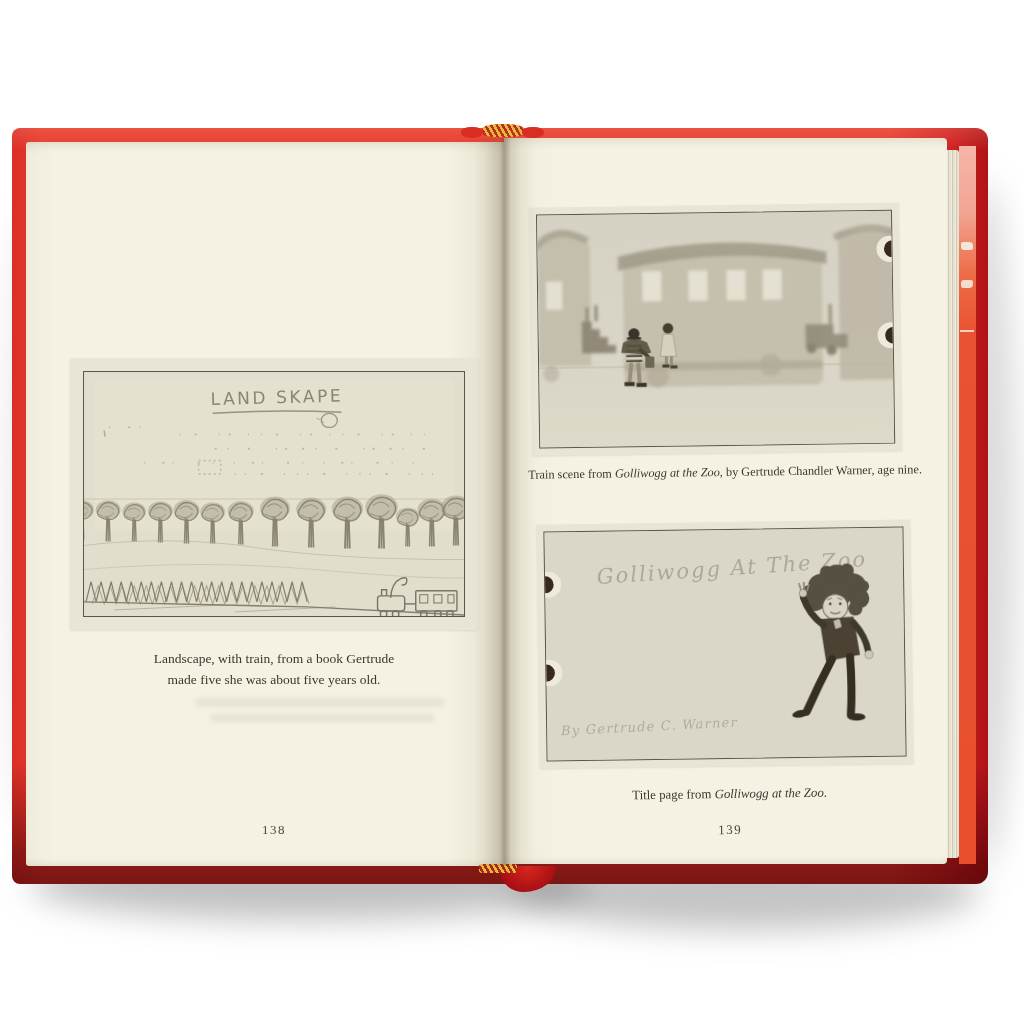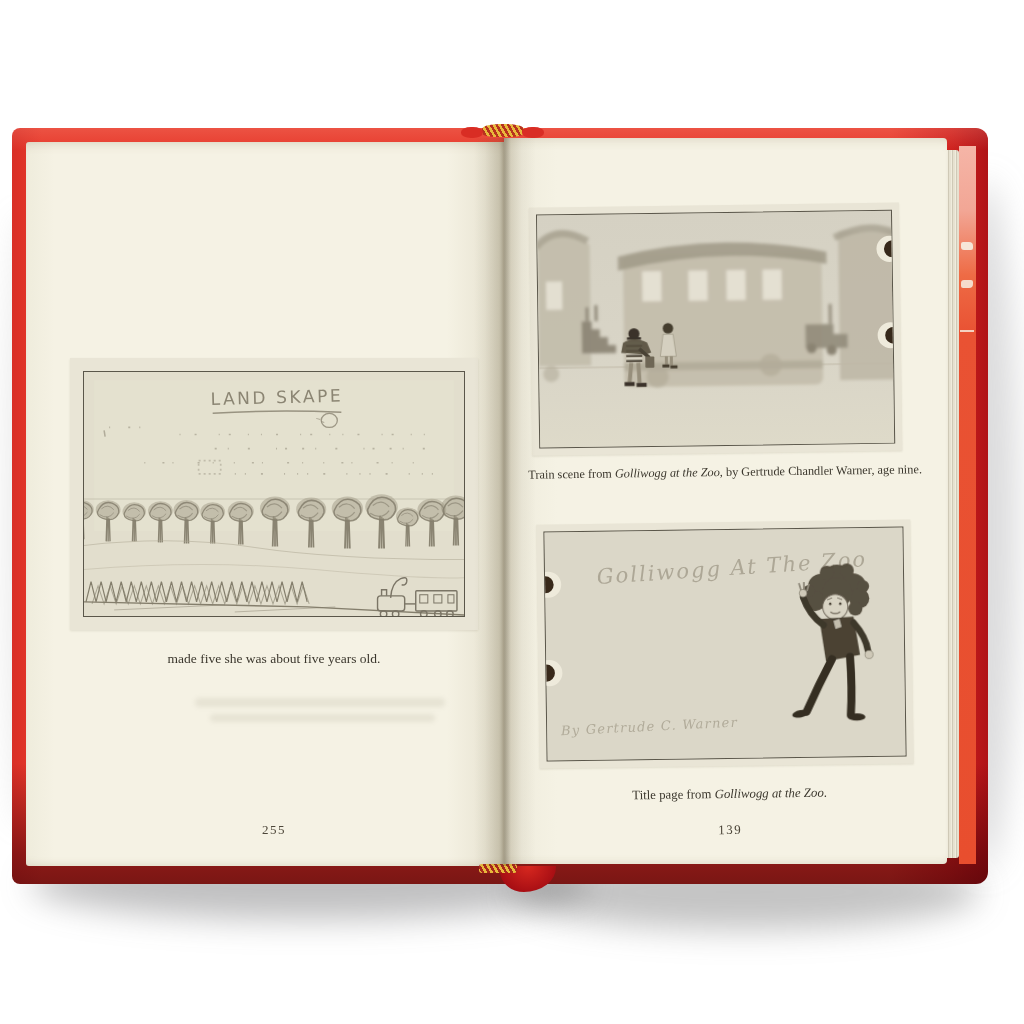--- a/index.html
+++ b/index.html
@@ -158,27 +158,28 @@
               <circle cx="310" cy="240" r="3.2"></circle>
             <circle cx="338" cy="240" r="3.2"></circle>
               <circle cx="352" cy="240" r="3.2"></circle>
               <circle cx="364" cy="240" r="3.2"></circle>
           </g>
         </svg>
       </div>
     </div>
 
     <div class="caption cap-left">
+      <div>Landscape, with train, from a book Gertrude</div>
       <div>made five she was about five years old.</div>
     </div>
 
     <div class="ghost g1"></div>
     <div class="ghost g2"></div>
 
-    <div class="pagenum pn-left">255</div>
+    <div class="pagenum pn-left">138</div>
   </div>
 
   <div class="abs pages-right">
    <div class="right-rotate">
 
     <div class="photo photo-train">
       <div class="rule">
         <svg viewBox="0 0 353 231" preserveAspectRatio="none">
           <defs>
             <filter id="wash">

